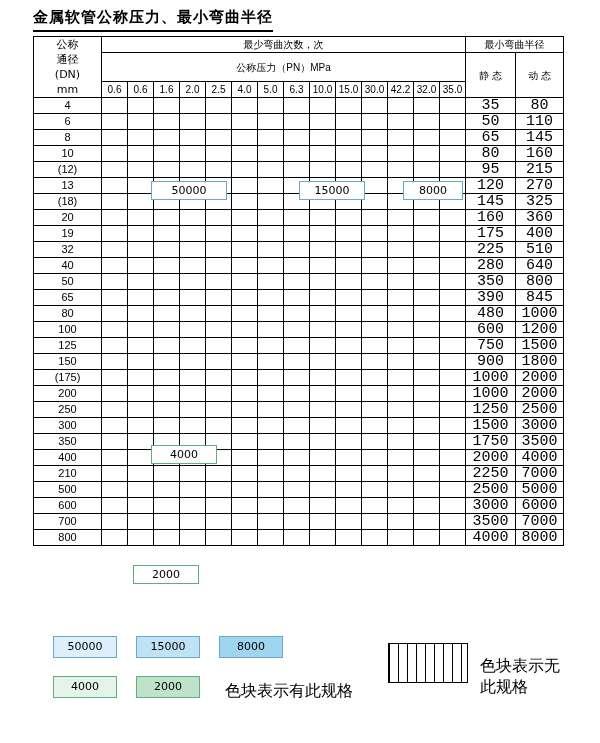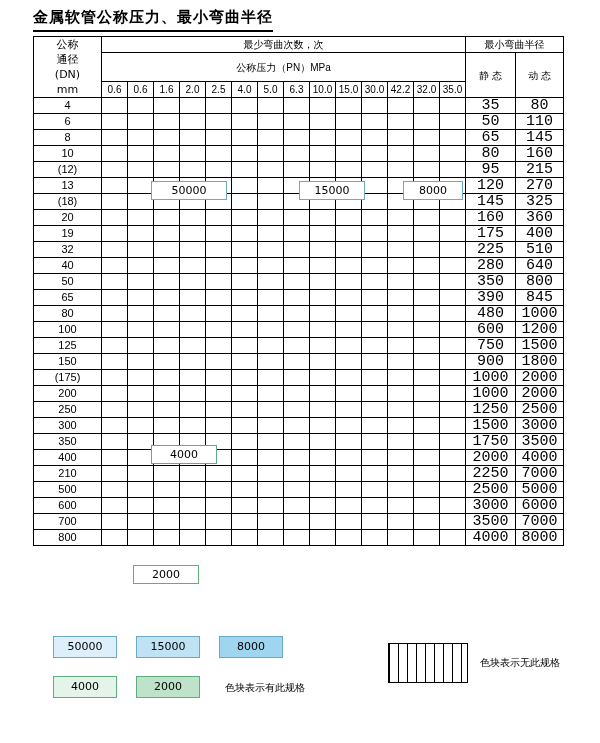--- a/index.html
+++ b/index.html
@@ -82,21 +82,21 @@
     text-align:center;
     border:1px solid #6aa9c8;
     background:#ddeffb;
     font-size:11px;
   }
   .lg-box.b2{ background:#bfe2f4; }
   .lg-box.b3{ background:#9fd5ee; }
   .lg-box.g1{ background:#e4f4e8; border-color:#5fae7d; }
   .lg-box.g2{ background:#bfe3ca; border-color:#5fae7d; }
   .lg-row{ position:absolute; }
-  .lg-note{ font-size:10px; }
+  .lg-note{ font-size:16px; }
   #swatchbox{
     position:absolute;
     left:355px; top:7px;
     width:80px;height:40px;
     border:1px solid #000;
     box-sizing:border-box;
     background:
       repeating-linear-gradient(to right,#000 0px,#000 1px,#fff 1px,#fff 9px);
   }
   #swatch-note{ position:absolute; left:447px; top:20px; }

